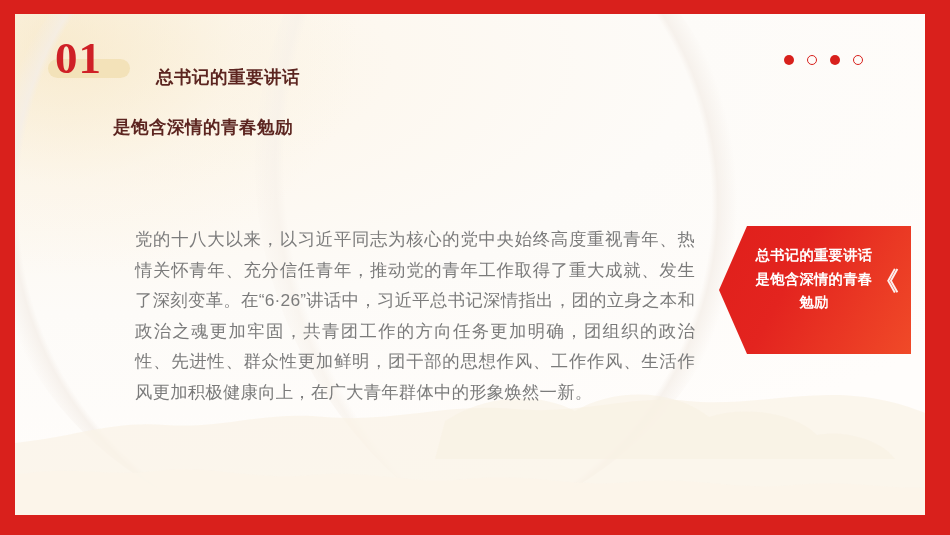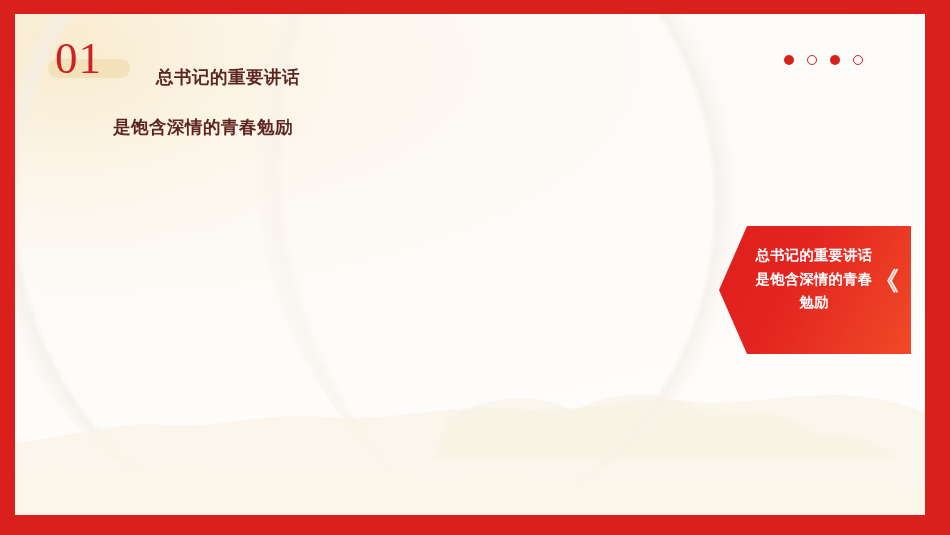--- a/index.html
+++ b/index.html
@@ -47,21 +47,21 @@
   .clouds{position:absolute;left:0;bottom:0;width:910px;height:190px;pointer-events:none;}
   
   #header{position:absolute;left:0;top:0;width:910px;height:82px;}
   .num-hl{
     position:absolute;left:33px;top:45px;width:82px;height:19px;
     background:#f3e2b9;border-radius:10px;
   }
   .num{
     position:absolute;left:40px;top:22px;
     font-family:"Liberation Serif","DejaVu Serif",serif;
-    font-size:45px;font-weight:400;letter-spacing:1px;
+    font-size:45px;font-weight:700;letter-spacing:1px;
     color:#cf2026;line-height:1;
   }
   .htitle{
     position:absolute;left:98px;top:26px;
     color:#5c2520;
     font-size:17.5px;font-weight:700;line-height:25px;
     letter-spacing:.5px;
     white-space:pre;
   }
   .htitle .l2{display:block;}
@@ -127,20 +127,21 @@
         <span class="l2">是饱含深情的青春勉励</span>
       </div>
       <div class="dots">
         <span class="dot fill"></span>
         <span class="dot open"></span>
         <span class="dot fill"></span>
         <span class="dot open"></span>
       </div>
     </div>
 
+    <p id="body-text">党的十八大以来，以习近平同志为核心的党中央始终高度重视青年、热情关怀青年、充分信任青年，推动党的青年工作取得了重大成就、发生了深刻变革。在“6·26”讲话中，习近平总书记深情指出，团的立身之本和政治之魂更加牢固，共青团工作的方向任务更加明确，团组织的政治性、先进性、群众性更加鲜明，团干部的思想作风、工作作风、生活作风更加积极健康向上，在广大青年群体中的形象焕然一新。</p>
 
     <div id="callout">
       <div class="ctext">总书记的重要讲话
 是饱含深情的青春勉励</div>
       <div class="quote">《</div>
     </div>
 
   </div>
 </div>
 

